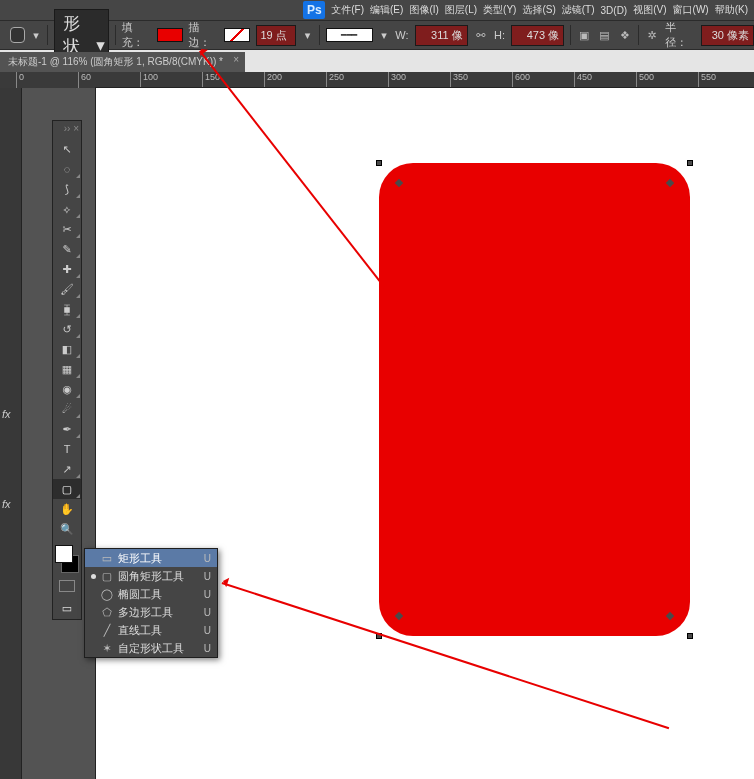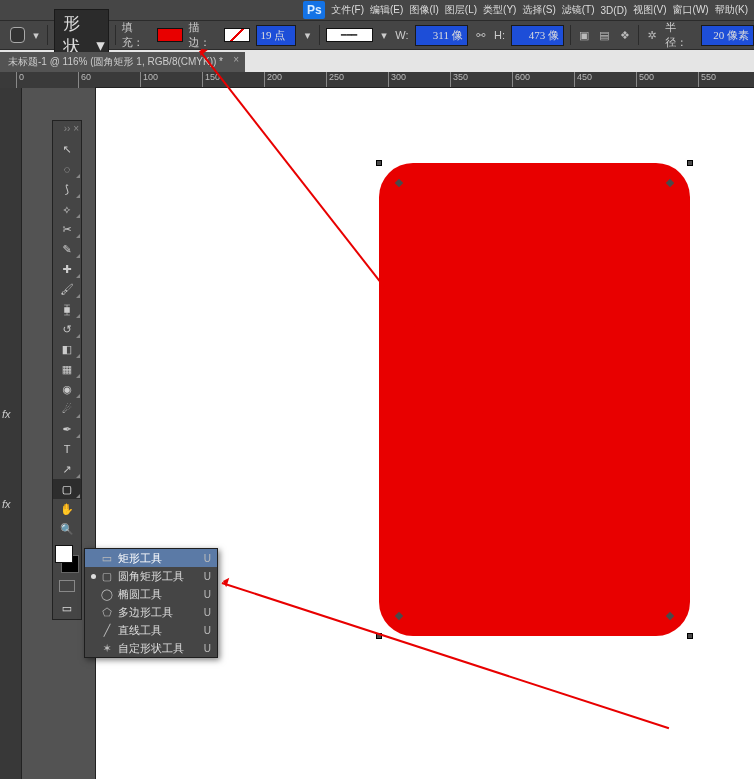--- a/index.html
+++ b/index.html
@@ -12,21 +12,21 @@
 
   
   .options { height: 30px; background: #454545; display: flex; align-items: center; padding-left: 10px; gap:6px; border-top:1px solid #2b2b2b; border-bottom:1px solid #2b2b2b;}
   .opt-swatch { width:16px; height:16px; border:1px solid #222; border-radius:3px; background:#333;}
   .opt-dd { width:12px; height:12px; display:flex;align-items:center;justify-content:center; color:#ccc;}
   .opt-select { background:#2b2b2b; border:1px solid #1a1a1a; color:#ddd; padding:2px 14px 2px 8px; font-size:17px; position:relative;}
   .opt-label { color:#ccc; font-size:11px;}
   .fill-swatch { width:28px; height:14px; border:1px solid #111;}
   .stroke-swatch { width:28px; height:14px; background:#fff; border:1px solid #111; position:relative;}
   .stroke-swatch::after{content:"";position:absolute;left:0;top:0;right:0;bottom:0;background:linear-gradient(135deg,transparent 45%, #e80000 45%, #e80000 55%, transparent 55%);}
-  .num-input { width:44px; background:#1d4ed8; border:1px solid #1a1a1a; color:#ddd; padding:2px 4px; font-size:11px;font-family:Liberation Serif, serif;}
+  .num-input { width:44px; background:#7f1d1d; border:1px solid #1a1a1a; color:#ddd; padding:2px 4px; font-size:11px;}
   .num-input.wide{width:58px;text-align:right;}
   .sep { width:1px; height:20px; background:#2b2b2b;}
   .dash-swatch { width:52px;height:14px;background:#fff;border:1px solid #111;color:#222;display:flex;align-items:center;justify-content:center;font-size:9px;}
   .link-icon,.align-icon{width:16px;height:16px;display:flex;align-items:center;justify-content:center;color:#bbb;}
   .gear-icon{width:16px;height:16px;color:#bbb;display:flex;align-items:center;justify-content:center;}
 
   
   .doctab-bar{height:22px;background:#e5e5e5;display:flex;align-items:flex-end;}
   .doctab{background:#535353;color:#ccc;font-size:10px;padding:3px 22px 3px 8px;position:relative;}
   .doctab .x{position:absolute;right:6px;top:2px;color:#aaa;}
@@ -111,21 +111,21 @@
   <div class="link-icon">⚯</div>
   <span class="opt-label">H:</span>
   <div class="num-input wide">473 像</div>
   <div class="sep"></div>
   <div class="align-icon">▣</div>
   <div class="align-icon">▤</div>
   <div class="align-icon">❖</div>
   <div class="sep"></div>
   <div class="gear-icon">✲</div>
   <span class="opt-label">半径：</span>
-  <div class="num-input wide">20 像素</div>
+  <div class="num-input wide">30 像素</div>
 </div>
 
 <div class="doctab-bar">
   <div class="doctab">
     <span>未标题-1 @ 116% (圆角矩形 1, RGB/8(CMYK)) *</span>
     <span class="x">×</span>
   </div>
 </div>
 
 <div class="ruler-corner"></div>

